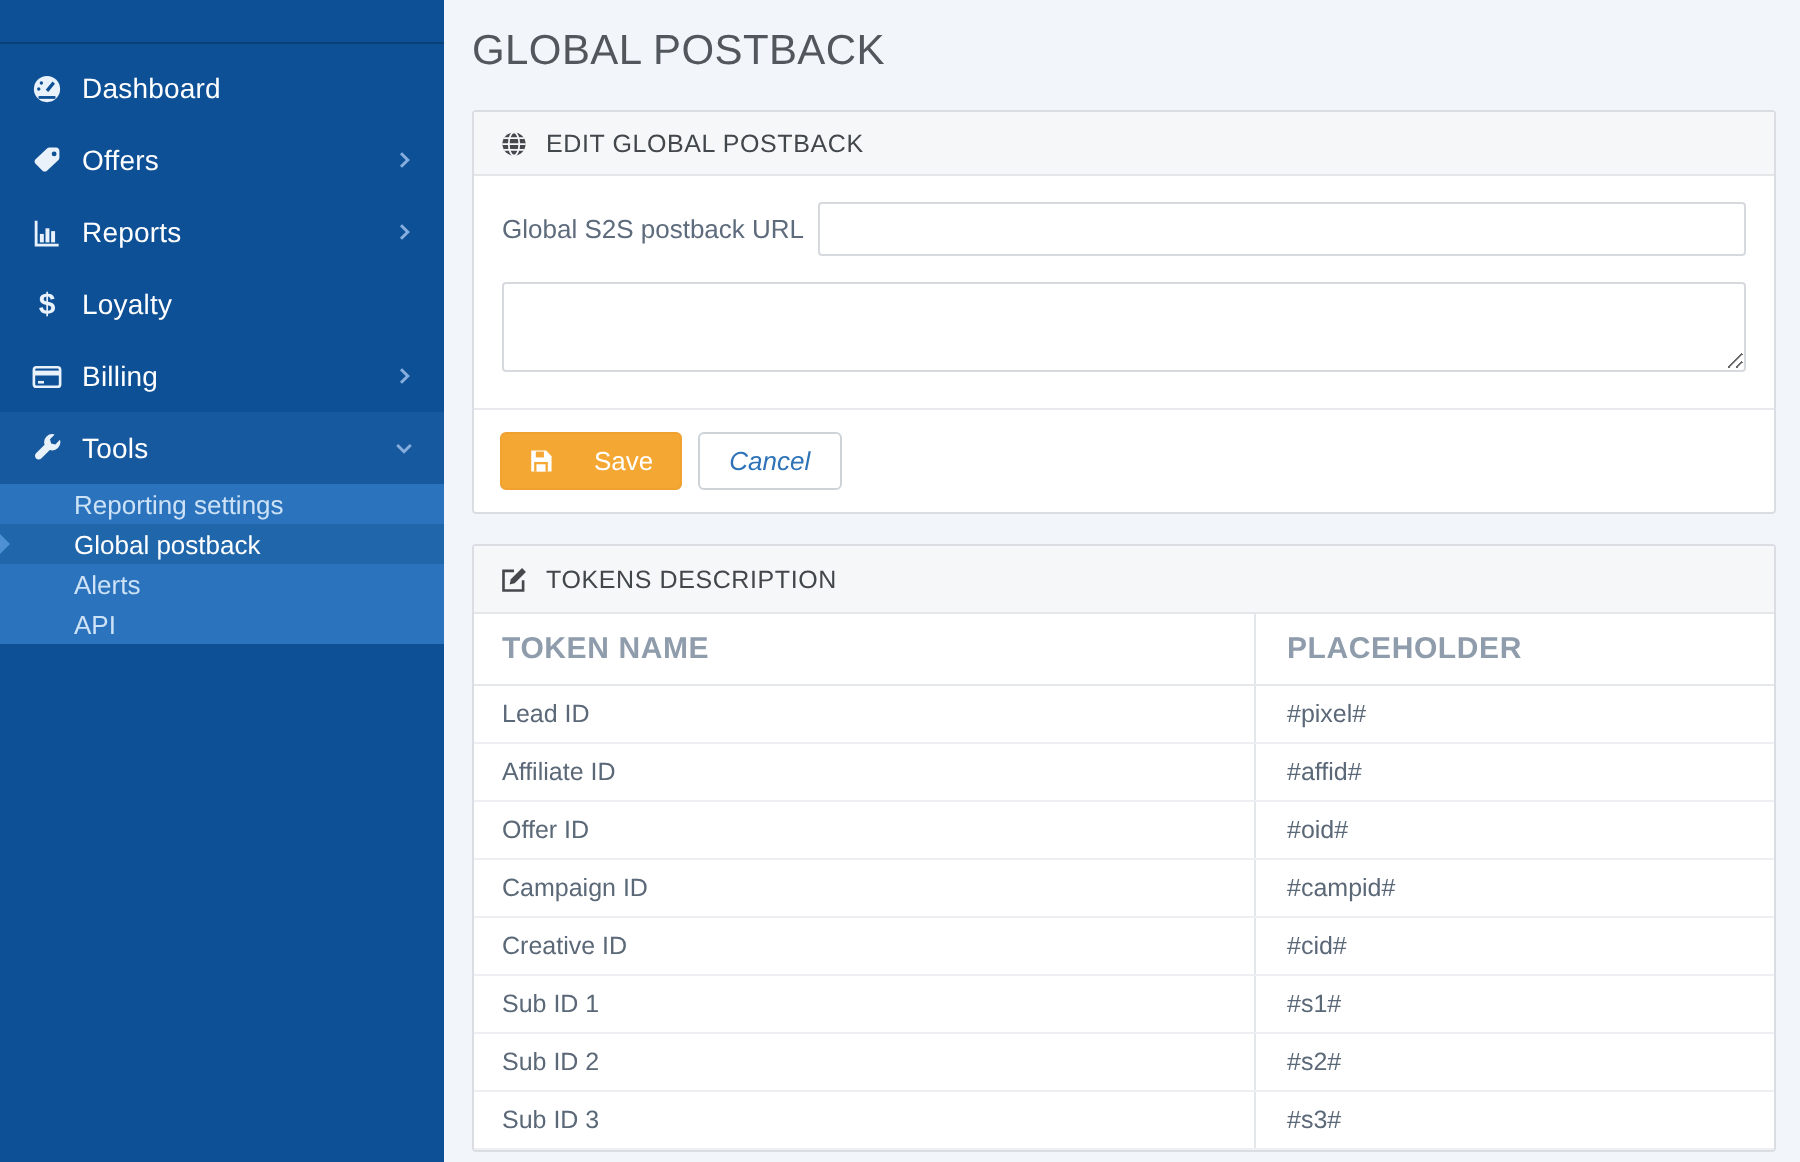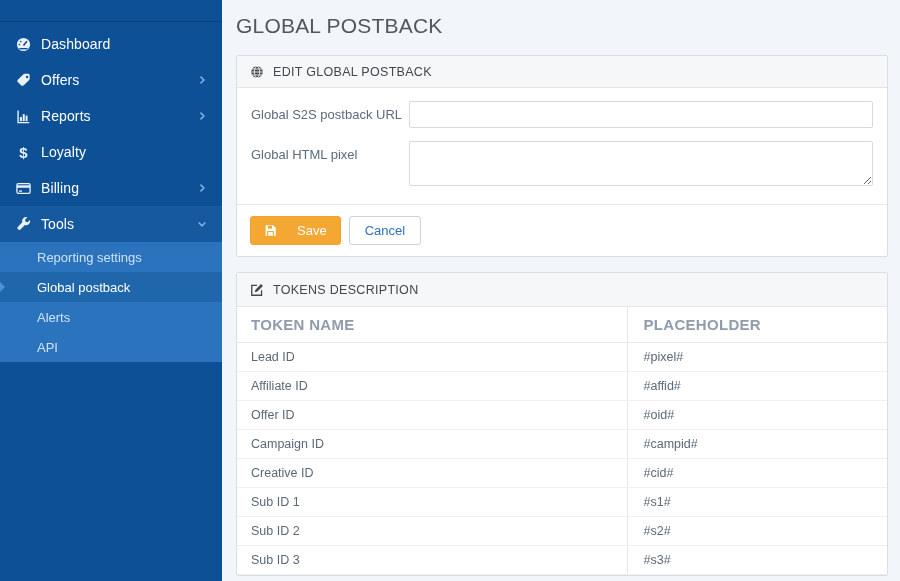--- a/index.html
+++ b/index.html
@@ -12,21 +12,21 @@
   .topbar { height:22px; border-bottom:1px solid #0a4078; }
   .menu { padding-top:4px; }
   .menu-item { position:relative; height:36px; display:flex; align-items:center;
     padding:0 14px 0 15px; color:#ffffff; font-size:14px; cursor:pointer; }
   .menu-item.open { background:#16599f; }
   .mi-icon { width:17px; height:16px; display:inline-flex; align-items:center;
     justify-content:center; margin-right:9px; color:#e9f1fb; font-weight:bold; }
   .mi-label { flex:1; letter-spacing:.1px; }
   .mi-chevron { width:12px; height:12px; display:inline-flex; }
   .submenu { background:#2b74bd; }
-  .submenu-item { position:relative; height:30px; display:flex; align-items:center;
+  .submenu-item { position:relative; height:20px; display:flex; align-items:center;
     padding-left:37px; font-size:13px; color:#cde2f6; cursor:pointer; }
   .submenu-item.active { background:#2066ab; color:#ffffff; }
   .active-arrow { position:absolute; left:0; top:50%; margin-top:-5px; width:0; height:0;
     border-top:5px solid transparent; border-bottom:5px solid transparent;
     border-left:5px solid #4e90d4; }
 
   
   .content { flex:1; padding:14px 12px 0 14px; overflow:hidden; }
   .page-title { font-size:21px; font-weight:400; color:#51575d; letter-spacing:.2px;
     margin-bottom:17px; }
@@ -44,21 +44,21 @@
     color:#5d6b7c; }
   .form-row input[type=text] { flex:1; height:27px; border:1px solid #d6dade;
     border-radius:2px; padding:0 8px; font-size:13px; color:#444; background:#fff; }
   .form-row textarea { flex:1; height:45px; border:1px solid #d6dade; border-radius:2px;
     padding:4px 8px; font-size:13px; color:#444; resize:vertical; background:#fff;
     font-family:"Liberation Sans","DejaVu Sans",sans-serif; }
   .panel-f { border-top:1px solid #e7e9ec; padding:11px 13px; display:flex; gap:8px; }
   .btn { display:inline-flex; align-items:center; gap:20px; font-size:13px;
     border-radius:3px; padding:5px 13px; cursor:pointer; line-height:17px; }
   .btn-save { background:#f5a733; border:1px solid #f0a12f; color:#ffffff; }
-  .btn-cancel { background:#ffffff; border:1px solid #ccd3d9; color:#2e73b8; padding:5px 15px; }
+  .btn-cancel { background:#ffffff; border:1px solid #ccd3d9; color:#2e73b8; padding:5px 15px;font-style:italic; }
 
   table.tokens { width:100%; border-collapse:collapse; table-layout:fixed; }
   table.tokens th { width:60%; text-align:left; font-size:15px; font-weight:bold;
     color:#8f9cac; letter-spacing:.3px; padding:9px 14px; border-bottom:1px solid #e6e9ec; }
   table.tokens th.col2, table.tokens td.col2 { width:40%; border-left:1px solid #e4e7ea;
     padding-left:16px; }
   table.tokens td { font-size:12.5px; color:#5b6877; padding:7px 14px;
     border-bottom:1px solid #edeff2; }
 </style>
 </head>
@@ -182,21 +182,20 @@
             </svg>
         </span>
         <span>EDIT GLOBAL POSTBACK</span>
       </header>
       <div class="panel-body">
         <div class="form-row">
           <label>Global S2S postback URL</label>
           <input type="text" value="" style="">
         </div>
         <div class="form-row">
-          <label>Global HTML pixel</label>
           <textarea style=""></textarea>
         </div>
       </div>
       <footer class="panel-f">
         <button class="btn btn-save">
           <span style="display:inline-flex">
             <svg viewBox="0 0 16 16" width="13" height="13">
                 <path d="M2 1.5h9.2L14.5 5v9.5H2z" fill="#ffffff"></path>
                 <rect x="4.8" y="2.2" width="5" height="3.6" fill="#f5a733"></rect>
                 <rect x="3.8" y="8.6" width="8.4" height="5.9" fill="#f5a733"></rect>

